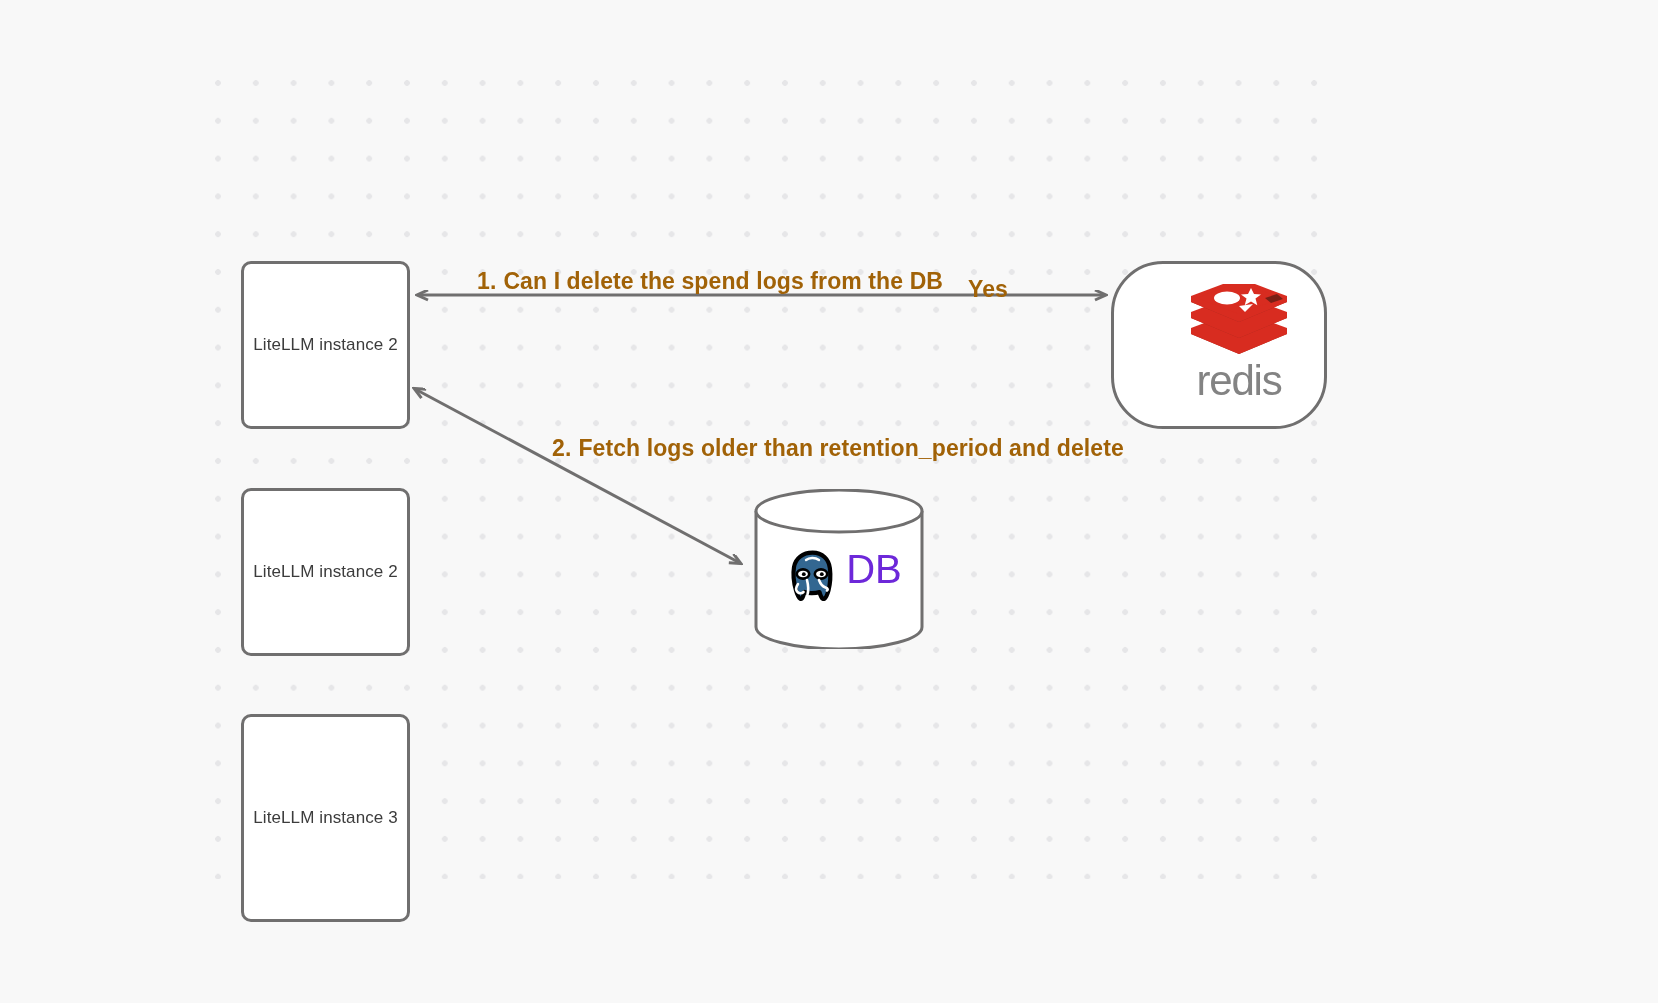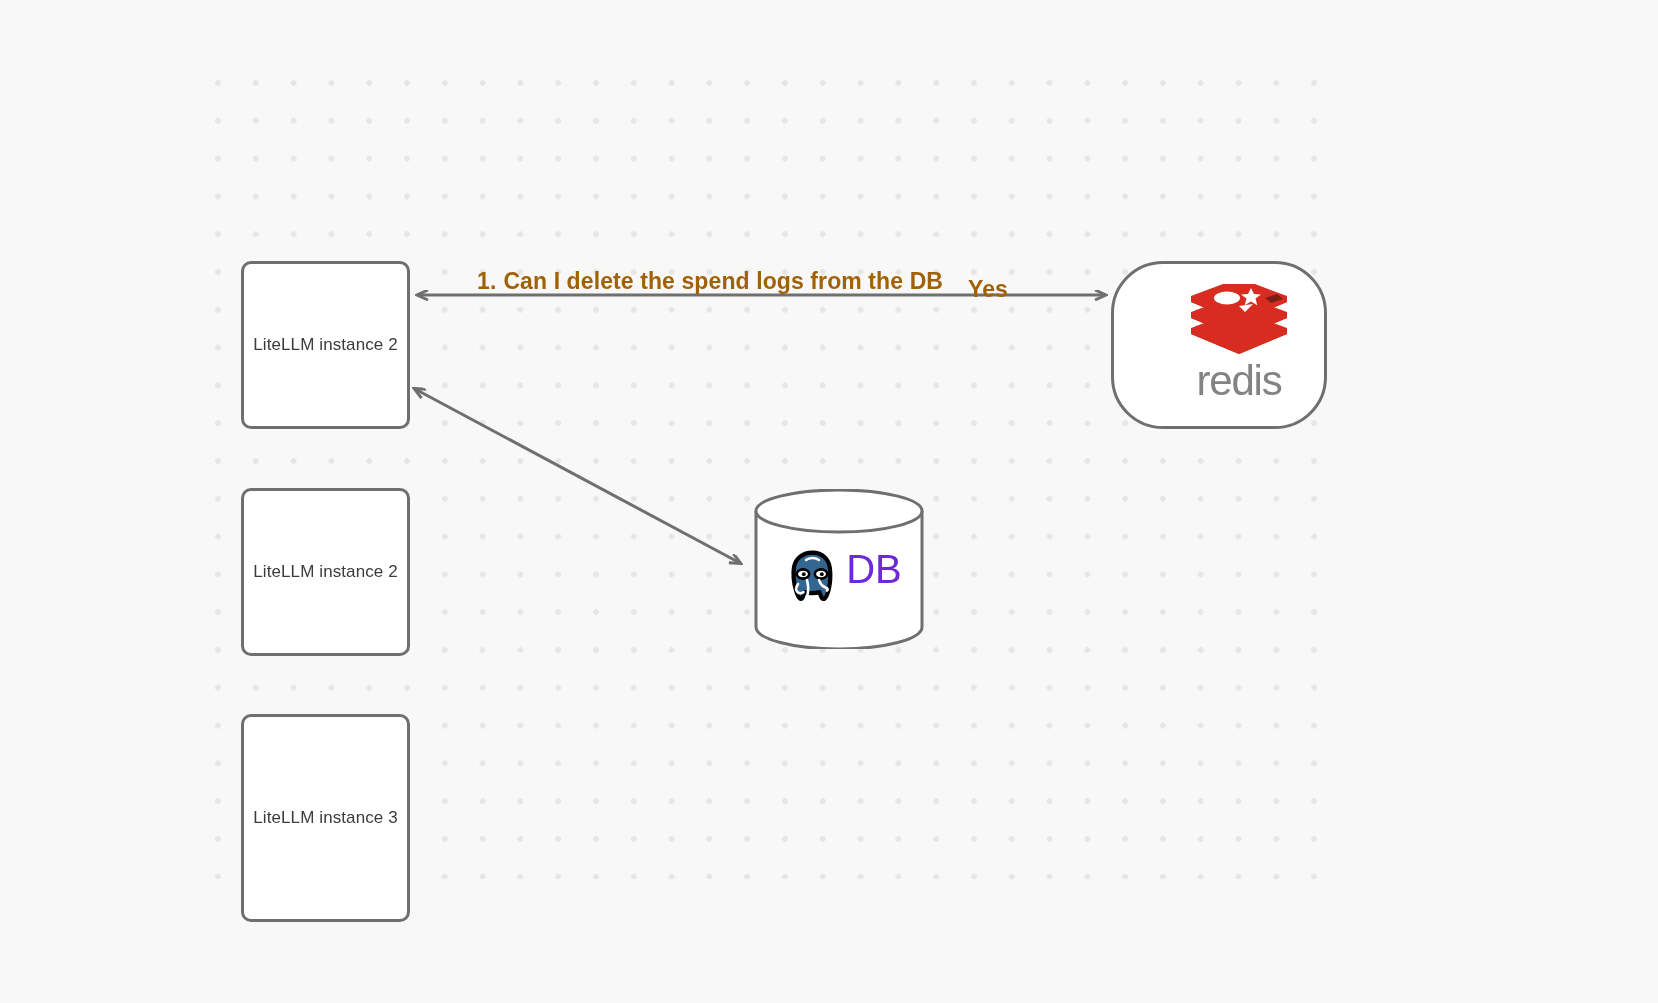--- a/index.html
+++ b/index.html
@@ -214,14 +214,17 @@
       <span class="pg-word">DB</span>
     </div>
   </div>
 
   <div class="edge-label" id="label-step1">
     <span class="step-num">1.</span><span>Can I delete the spend logs from the DB</span>
   </div>
 
   <div class="edge-label" id="label-yes">Yes</div>
 
+  <div class="edge-label" id="label-step2">
+    <span class="step-num">2.</span><span>Fetch logs older than retention_period and delete</span>
+  </div>
 
 </div>
 
 </body></html>

